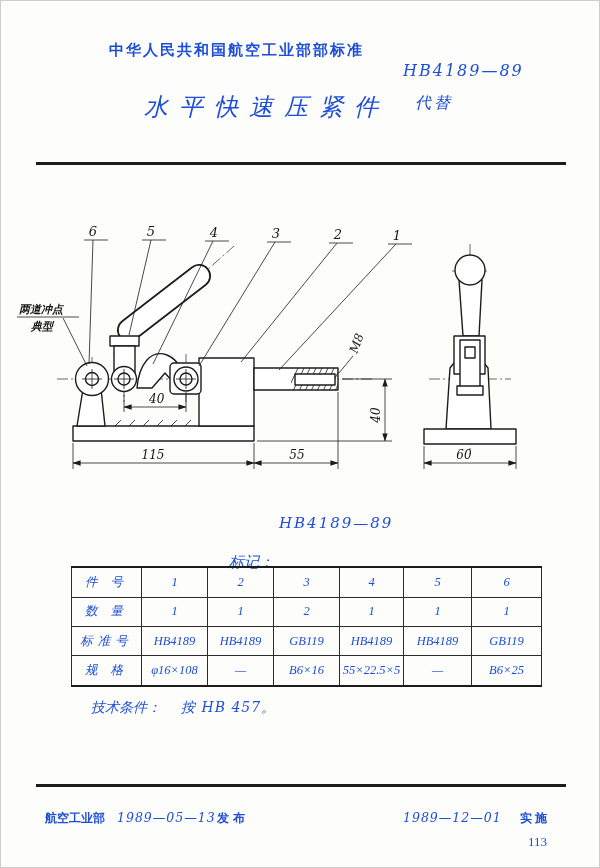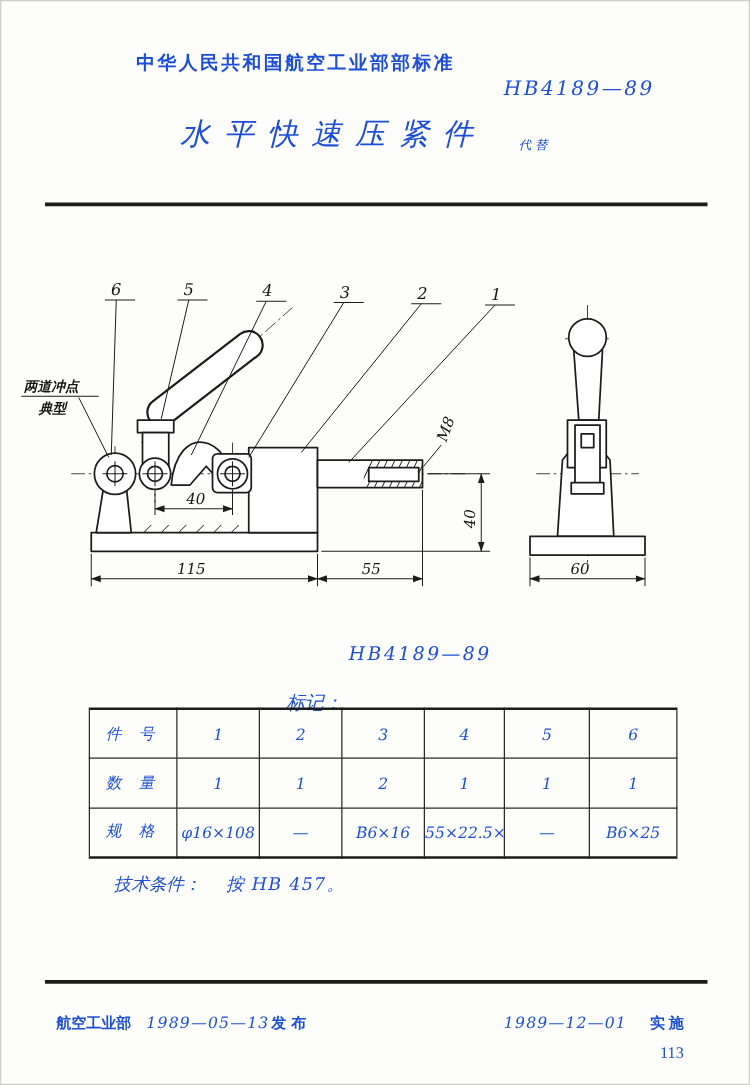--- a/index.html
+++ b/index.html
@@ -9,42 +9,42 @@
     font-family:"Liberation Sans",sans-serif;color:#1d4ed8;overflow:hidden;
   }
   .print{font-family:"Liberation Sans",sans-serif;font-weight:bold;}
   .hand{font-family:"DejaVu Serif",serif;font-style:italic;}
   .abs{position:absolute;}
 
   
   .org-line{left:108px;top:40px;font-size:15px;letter-spacing:2px;}
   .std-number{left:402px;top:60px;font-size:16px;letter-spacing:2px;}
   .doc-title{left:143px;top:90px;font-size:24px;letter-spacing:11px;font-weight:normal;margin:0;}
-  .supersedes{left:414px;top:108px;font-size:10px;letter-spacing:3px;}
+  .supersedes{left:414px;top:92px;font-size:16px;letter-spacing:3px;}
   .rule{left:35px;width:530px;height:3px;background:#1c1c1c;}
   .rule-top{top:161px;}
   .rule-bottom{top:783px;}
 
   
   .mark-line{top:513px;font-size:15px;}
   .mark-label{left:228px;margin-top:39px;}
   .mark-value{left:278px;letter-spacing:2px;}
   .tech-line{top:698px;font-size:14px;}
   .tech-label{left:90px;}
   .tech-value{left:180px;letter-spacing:1px;}
 
   
   table.parts{
     position:absolute;left:70px;top:565px;width:470px;height:121px;
     border-collapse:collapse;table-layout:fixed;
     border-top:2.5px solid #1c1c1c;border-bottom:2.5px solid #1c1c1c;
   }
   table.parts td{
     border:1px solid #2a2a2a;text-align:center;vertical-align:middle;
-    font-size:12.5px;padding:0;height:23px;overflow:hidden;white-space:nowrap;
+    font-size:12.5px;padding:0;height:23px;overflow:hidden;white-space:nowrap;font-family:Liberation Serif, serif;
   }
   td.rowlabel{letter-spacing:5px;font-size:13px;}
   td.val{font-family:"DejaVu Serif",serif;font-style:italic;}
 
   
   .footer-row{top:789px;font-size:12px;margin-top:20px;}
   .f-issuer{left:44px;}
   .f-idate{left:116px;font-size:12.5px;letter-spacing:1px;}
   .f-ilabel{left:216px;letter-spacing:4px;}
   .f-edate{left:402px;font-size:12.5px;letter-spacing:1px;}
@@ -260,20 +260,29 @@
       <tr>
         <td class="rowlabel hand">数 量</td>
         <td class="val">1</td>
         <td class="val">1</td>
         <td class="val">2</td>
         <td class="val">1</td>
         <td class="val">1</td>
         <td class="val">1</td>
       </tr>
       <tr>
+        <td class="rowlabel hand">标准号</td>
+        <td class="val">HB4189</td>
+        <td class="val">HB4189</td>
+        <td class="val">GB119</td>
+        <td class="val">HB4189</td>
+        <td class="val">HB4189</td>
+        <td class="val">GB119</td>
+      </tr>
+      <tr>
         <td class="rowlabel hand">规 格</td>
         <td class="val">φ16×108</td>
         <td class="val">—</td>
         <td class="val">B6×16</td>
         <td class="val">55×22.5×5</td>
         <td class="val">—</td>
         <td class="val">B6×25</td>
       </tr>
     </tbody>
   </table>

